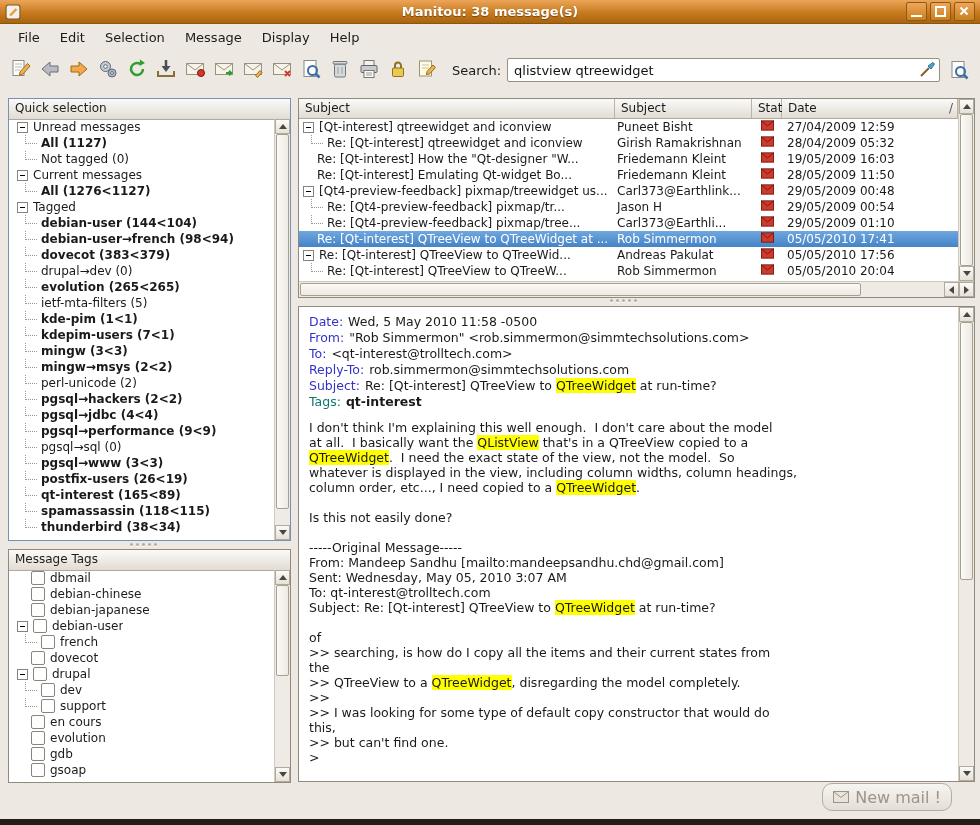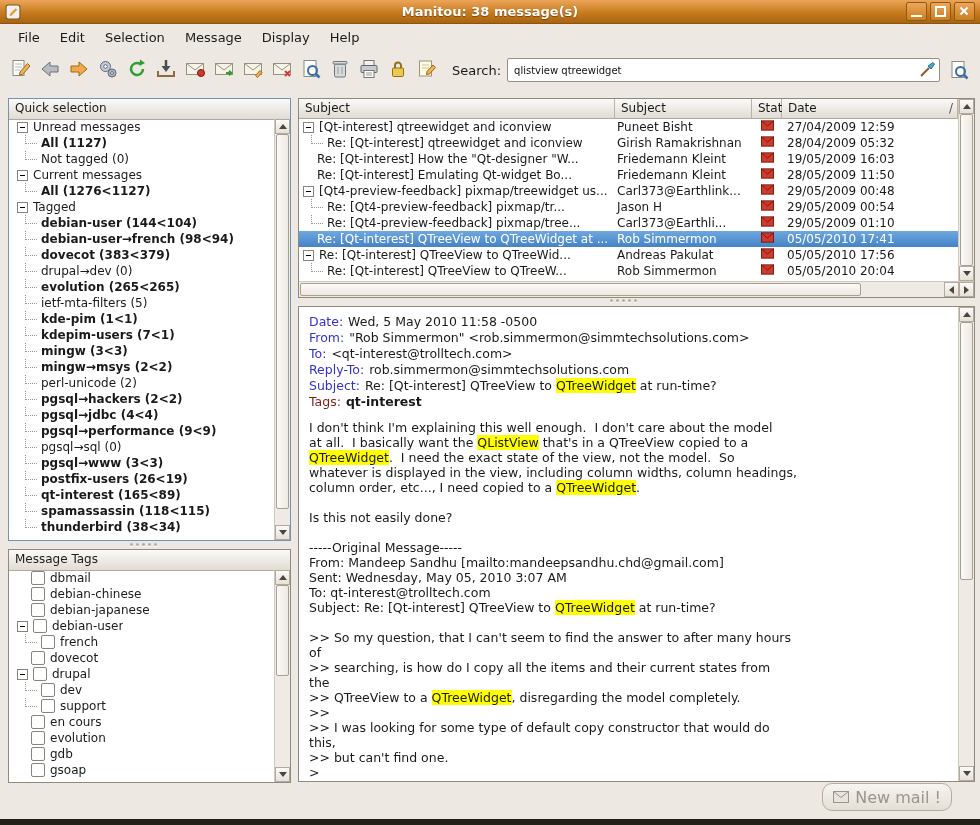--- a/index.html
+++ b/index.html
@@ -23,21 +23,21 @@
   .menubar{height:27px;flex:none;display:flex;align-items:center;padding-left:8px;font-size:13px;background:#EDE9E2;}
   .menu-item{padding:3px 10px;border-radius:2px;}
 
   
   .toolbar{height:38px;flex:none;display:flex;align-items:center;padding:0 8px;background:#EDE9E2;}
   .tb-buttons{display:flex;gap:3px;flex:none;}
   .tbtn{width:26px;height:26px;display:flex;align-items:center;justify-content:center;border-radius:2px;}
   .search-label{margin:0 6px 0 12px;font-size:13px;flex:none;}
   .search-box{position:relative;flex:1;height:24px;}
   .search-input{width:100%;height:24px;box-sizing:border-box;border:1px solid #97907e;border-radius:2px;background:#fff;
-    font-family:"DejaVu Sans","Liberation Sans",sans-serif;font-size:10px;padding:0 24px 0 6px;color:#111;}
+    font-family:"DejaVu Sans","Liberation Sans",sans-serif;font-size:13px;padding:0 24px 0 6px;color:#111;}
   .clear-icon{position:absolute;right:4px;top:3px;width:18px;height:18px;}
   .search-go{margin-left:6px;flex:none;}
 
   
   .main{flex:1;position:relative;background:#EDE9E2;}
   .panel{position:absolute;background:#fff;border:1px solid #8f8a80;box-sizing:border-box;overflow:hidden;}
   .p-qs{left:8px;top:9px;width:283px;height:443px;border-color:#7193b5;}
   .p-tags{left:8px;top:460px;width:283px;height:234px;}
   .p-list{left:298px;top:9px;width:677px;height:200px;}
   .p-view{left:298px;top:217px;width:677px;height:476px;}
@@ -72,21 +72,21 @@
   .mc{box-sizing:border-box;display:flex;align-items:center;overflow:hidden;white-space:nowrap;height:16px;padding-left:2px;}
   .mc.c-stat{justify-content:center;padding-left:0;}
   .mc.c-date{padding-left:5px;}
   .msubj{overflow:hidden;}
   .mindent{width:8px;flex:none;}
 
   
   .mv-content{position:absolute;left:0;top:0;right:16px;bottom:0;padding:7px 0 0 10px;overflow:hidden;background:#fff;border-radius:25px;}
   .mvh{height:16px;line-height:16px;white-space:nowrap;font-size:12.5px;}
   .mvh-label{color:#3333cc;margin-right:5px;}
-  .mvh-label.red{color:#7f1d1d;}
+  .mvh-label.red{color:#0f766e;}
   .mv-body{margin-top:10px;}
   .bline{height:15px;line-height:15px;white-space:pre;font-size:12.5px;}
   .hl{background:#ffff00;}
   .bold{font-weight:bold;}
 
   
   .vscroll{position:absolute;right:0;top:0;bottom:0;width:16px;background:#EFEBE4;border-left:1px solid #cfc9bf;display:flex;flex-direction:column;box-sizing:border-box;}
   .vscroll.abovehs{bottom:16px;}
   .hscroll{position:absolute;left:0;right:0;bottom:0;height:16px;background:#EFEBE4;border-top:1px solid #cfc9bf;display:flex;box-sizing:border-box;}
   .sbtn{width:15px;height:15px;flex:none;background:linear-gradient(#fbfaf8,#e6e1d8);border:1px solid #b1aa9d;box-sizing:border-box;
@@ -706,21 +706,20 @@
             <div class="bline"><span>column order, etc..., I need copied to a </span><span class="hl">QTreeWidget</span><span>.</span></div>
             <div class="bline">&nbsp;</div>
             <div class="bline"><span>Is this not easily done?</span></div>
             <div class="bline">&nbsp;</div>
             <div class="bline"><span>-----Original Message-----</span></div>
             <div class="bline"><span>From: Mandeep Sandhu [mailto:mandeepsandhu.chd@gmail.com]</span></div>
             <div class="bline"><span>Sent: Wednesday, May 05, 2010 3:07 AM</span></div>
             <div class="bline"><span>To: qt-interest@trolltech.com</span></div>
             <div class="bline"><span>Subject: Re: [Qt-interest] QTreeView to </span><span class="hl">QTreeWidget</span><span> at run-time?</span></div>
             <div class="bline">&nbsp;</div>
-            <div class="bline"><span>&gt;&gt; So my question, that I can't seem to find the answer to after many hours</span></div>
             <div class="bline"><span>of</span></div>
             <div class="bline"><span>&gt;&gt; searching, is how do I copy all the items and their current states from</span></div>
             <div class="bline"><span>the</span></div>
             <div class="bline"><span>&gt;&gt; QTreeView to a </span><span class="hl">QTreeWidget</span><span>, disregarding the model completely.</span></div>
             <div class="bline"><span>&gt;&gt;</span></div>
             <div class="bline"><span>&gt;&gt; I was looking for some type of default copy constructor that would do</span></div>
             <div class="bline"><span>this,</span></div>
             <div class="bline"><span>&gt;&gt; but can't find one.</span></div>
             <div class="bline"><span>&gt;</span></div>
           </div>

